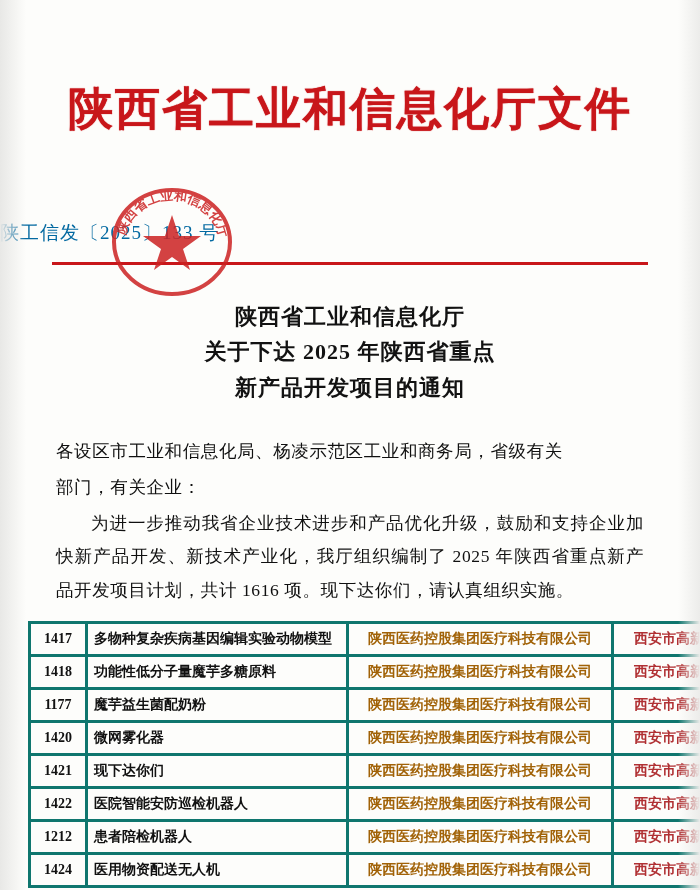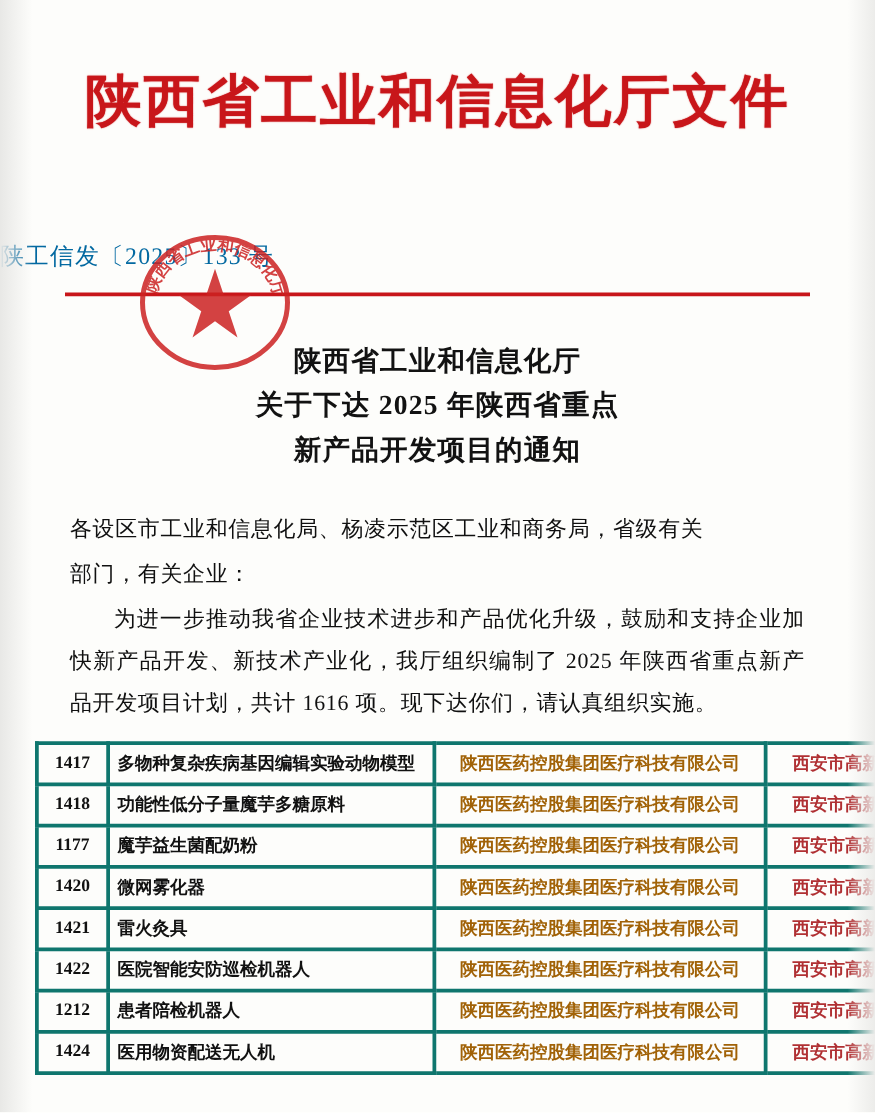--- a/index.html
+++ b/index.html
@@ -42,21 +42,21 @@
     z-index: 5;
   }
 
   .doc-title {
     text-align: center;
     color: #c8161a;
     font-weight: bold;
     font-size: 45px;
     letter-spacing: 2px;
     font-family: "DejaVu Serif", "Liberation Serif", serif;
-    padding-top: 56px;
+    padding-top: 84px;
     text-shadow: 0 0 1px #c8161a;
     line-height: 1.1;
   }
 
   .docnum {
     text-align: left;
     font-size: 19px;
     margin-top: 86px;
     letter-spacing: 1px;
     color: #0369a1;
@@ -180,21 +180,21 @@
           <td class="c-area">西安市高新区</td>
         </tr>
         <tr class="row-emph">
           <td class="c-id">1420</td>
           <td class="c-name">微网雾化器</td>
           <td class="c-org">陕西医药控股集团医疗科技有限公司</td>
           <td class="c-area">西安市高新区</td>
         </tr>
         <tr class="row-emph">
           <td class="c-id">1421</td>
-          <td class="c-name">雷火灸具</td>
+          <td class="c-name">现下达你们</td>
           <td class="c-org">陕西医药控股集团医疗科技有限公司</td>
           <td class="c-area">西安市高新区</td>
         </tr>
         <tr class="row-emph">
           <td class="c-id">1422</td>
           <td class="c-name">医院智能安防巡检机器人</td>
           <td class="c-org">陕西医药控股集团医疗科技有限公司</td>
           <td class="c-area">西安市高新区</td>
         </tr>
         <tr class="row-emph">

